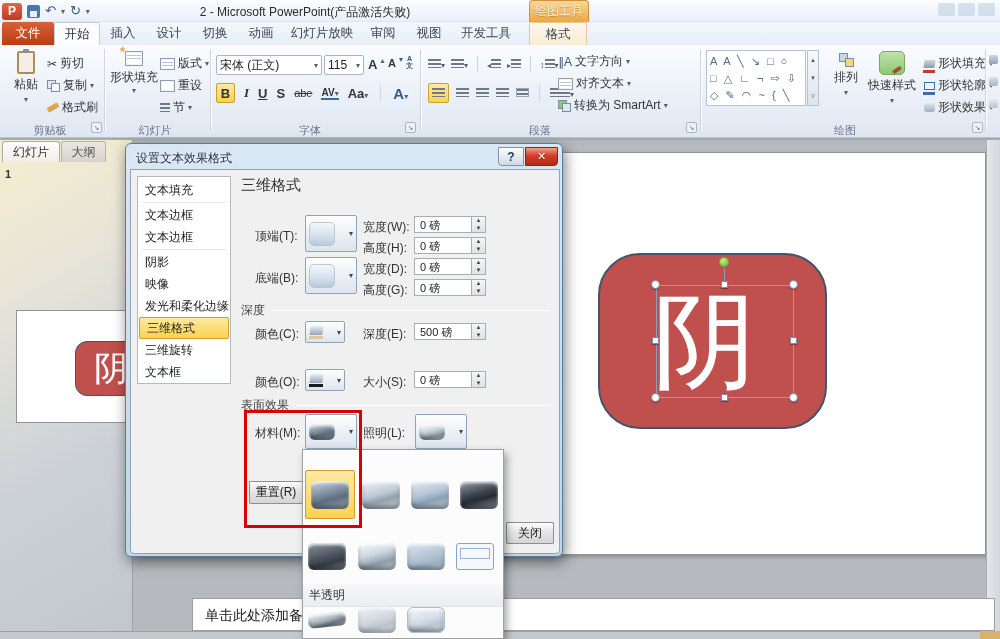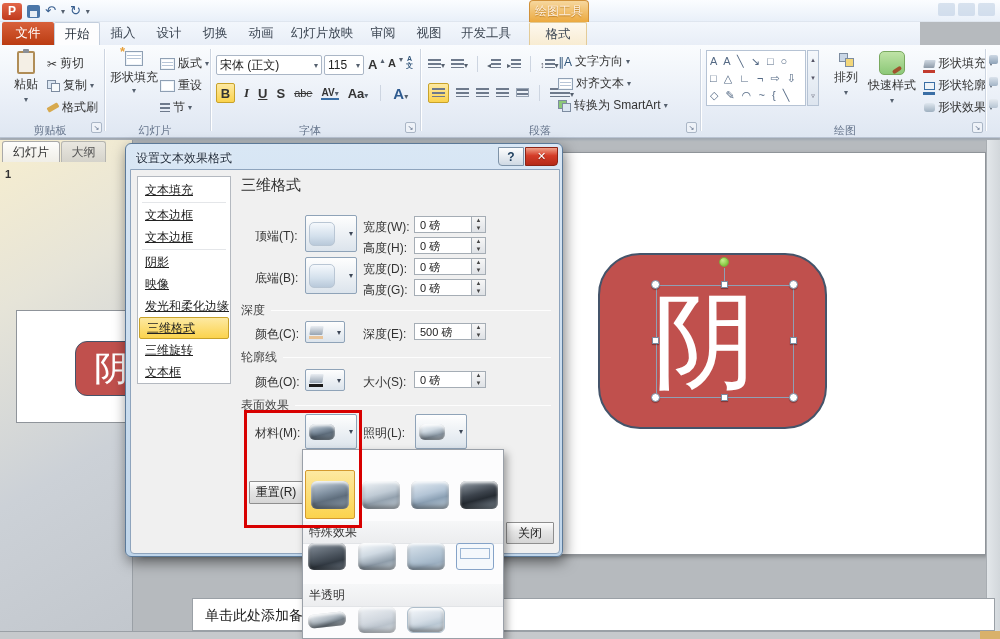--- a/index.html
+++ b/index.html
@@ -14,21 +14,21 @@
   .applogo{width:20px;height:17px;background:linear-gradient(#e2674a,#c03a1d);border-radius:3px;color:#fff;font-weight:bold;font-size:12px;text-align:center;line-height:17px;}
   .floppy{width:13px;height:13px;background:#4a76a8;border-radius:2px;position:relative;}
   .floppy::after{content:"";position:absolute;left:3px;bottom:1px;width:7px;height:6px;background:#e8eef5;}
   .tbglyph{color:#3a6090;font-size:13px;line-height:16px;}
   .caret{font-size:8px;color:#55606e;}
   .wintitle{left:150px;top:4px;width:310px;text-align:center;font-size:12px;color:#2a2a2a;white-space:nowrap;}
   .ctxgroup{left:529px;top:0;width:60px;height:22px;background:linear-gradient(#f6d79e,#eca93f);border:1px solid #d1913a;border-bottom:none;border-radius:4px 4px 0 0;color:#fdf0e2;text-align:center;line-height:21px;font-size:12px;text-shadow:0 1px 1px #b97c20;}
   .winctl{top:3px;width:17px;height:13px;background:rgba(175,195,220,.45);border-radius:2px;}
 
   
-  .tabrow{left:0;top:22px;width:920px;height:23px;background:linear-gradient(#f3f7fc,#e8eef7);}
+  .tabrow{left:0;top:22px;width:1000px;height:23px;background:linear-gradient(#f3f7fc,#e8eef7);}
   .rtab{position:absolute;top:0;height:23px;text-align:center;line-height:23px;font-size:12.5px;color:#3d4754;}
   .rtab.file{background:linear-gradient(#d8603a,#bb3c12);color:#fff;border-radius:2px 2px 0 0;}
   .rtab.active{background:#fdfdfe;border:1px solid #c3cedd;border-bottom:none;border-radius:2px 2px 0 0;color:#2b3razor440;color:#2b3440;}
   .rtab.ctx{background:linear-gradient(#fdf8ee,#f8ecd2);border:1px solid #e3cb98;border-bottom:none;border-radius:2px 2px 0 0;}
 
   
   .ribbon{left:0;top:45px;width:1000px;height:93px;background:linear-gradient(#fafcfe,#e7edf6 70%,#dfe7f2);border-bottom:1px solid #b9c3d2;box-shadow:0 2px 2px rgba(90,110,140,.25);}
   .gsep{position:absolute;top:4px;height:82px;width:1px;background:#cdd5e1;box-shadow:1px 0 0 #ffffff;}
   .grplabel{position:absolute;top:78px;font-size:11px;color:#66758c;text-align:center;}
   .launcher{position:absolute;top:77px;width:11px;height:11px;border:1px solid #aab6c6;border-radius:2px;color:#5a6a85;font-size:7px;line-height:9px;text-align:center;background:#eef2f8;}
@@ -83,21 +83,21 @@
   .bottomstrip{left:0;top:631px;width:1000px;height:8px;background:#c6c9cc;border-top:1px solid #9aa0a6;z-index:11;}
   .tanbox{left:980px;top:631px;width:20px;height:8px;background:#d9b16a;z-index:12;}
 
   
   .dialog{left:125px;top:143px;width:438px;height:414px;background:linear-gradient(#d9e7f5,#bfd5ea);border:1px solid #5c7a99;border-radius:6px;box-shadow:2px 5px 14px rgba(0,0,0,.5);z-index:50;}
   .dlgtitle{position:absolute;left:10px;top:6px;font-size:12px;color:#1d2a3a;text-shadow:0 0 3px #fff;}
   .dlghelp{position:absolute;left:372px;top:3px;width:26px;height:19px;background:linear-gradient(#fdfdfd,#cfd9e4);border:1px solid #7e93a8;border-radius:0 0 0 4px;text-align:center;line-height:18px;font-size:12px;color:#20405f;font-weight:bold;}
   .dlgclose{position:absolute;left:399px;top:3px;width:33px;height:19px;background:linear-gradient(#f0a088,#d43c28 45%,#b52a18);border:1px solid #8c2315;border-radius:0 0 4px 0;text-align:center;line-height:17px;font-size:11px;color:#fff;font-weight:bold;text-shadow:0 1px 1px #7a1c10;}
   .dlgbody{position:absolute;left:4px;top:25px;width:430px;height:385px;background:#f0f0f0;border:1px solid #8ea4bd;border-radius:0 0 4px 4px;}
   .dlgmenu{position:absolute;left:6px;top:6px;width:94px;height:208px;background:#fff;border:1px solid #b4b9c0;padding-top:2px;}
-  .mitem{height:22px;line-height:22px;padding-left:7px;font-size:12px;color:#222;white-space:nowrap;text-decoration:underline;}
+  .mitem{height:22px;line-height:22px;padding-left:7px;font-size:12px;color:#222;white-space:nowrap;}
   .mitem.sel{background:linear-gradient(#fde9a2,#fbd34d);border:1px solid #c8a22a;border-radius:2px;margin:0 1px;line-height:20px;height:22px;}
   .mrule{border-top:1px solid #e4e6e9;margin:1px 4px;}
   .dheading{position:absolute;left:110px;top:6px;font-size:15px;color:#2f2f2f;}
   .dsec{position:absolute;display:flex;align-items:center;font-size:12px;color:#444;}
   .dsec .rule{height:1px;background:#d6d9dd;border-bottom:1px solid #fdfdfd;margin-left:6px;}
   .dlabel{position:absolute;font-size:12px;color:#333;white-space:nowrap;}
   .spin{position:absolute;width:72px;height:17px;background:#fff;border:1px solid #a5adb5;display:flex;}
   .spin .v{flex:1;padding:1px 0 0 5px;font-size:11px;color:#222;}
   .spin .btns{width:14px;border-left:1px solid #a5adb5;background:linear-gradient(#f6f6f6,#dfe2e6);display:flex;flex-direction:column;}
   .spin .btns i{flex:1;font-style:normal;font-size:6px;line-height:7px;text-align:center;color:#444;}
@@ -137,20 +137,21 @@
 
   <div class="abs titlebar">
     <div class="abs qat">
       <span class="applogo">P</span>
       <span class="floppy"></span>
       <span class="tbglyph">↶</span>
         <span class="caret">▾</span>
       <span class="tbglyph">↻</span>
       <span class="caret">▾</span>
     </div>
+    <div class="abs wintitle">2 - Microsoft PowerPoint(产品激活失败)</div>
     <div class="abs ctxgroup">绘图工具</div>
     <span class="abs winctl" style="left:938px"></span>
     <span class="abs winctl" style="left:958px"></span>
     <span class="abs winctl" style="left:978px"></span>
   </div>
 
   <div class="abs tabrow">
     <div class="rtab file" style="left:2px;width:52px">文件</div>
     <div class="rtab active" style="left:54px;width:46px">开始</div>
     <div class="rtab" style="left:100px;width:46px">插入</div>
@@ -450,24 +451,20 @@
         </div>
       <div class="dlabel" style="left:232px;top:156px">深度(E):</div>
       <div class="spin" style="left:283px;top:153px">
           <span class="v">500 磅</span>
           <span class="btns">
             <i>▲</i>
             <i>▼</i>
           </span>
         </div>
 
-      <div class="dsec" style="left:110px;top:179px;width:310px">
-          <span>轮廓线</span>
-          <span class="rule" style="flex:1"></span>
-        </div>
       <div class="dlabel" style="left:124px;top:204px">颜色(O):</div>
       <div class="ddbtn" style="left:174px;top:199px;width:40px;height:22px">
           <span class="bucket">
             <span class="can"></span>
             <span class="bar" style="background:#1a1a1a"></span>
           </span>
           <span class="caret">▾</span>
         </div>
       <div class="dlabel" style="left:232px;top:204px">大小(S):</div>
       <div class="spin" style="left:283px;top:201px">
@@ -504,21 +501,20 @@
       </div>
     <div class="matcell" style="left:58px;top:28px;width:40px;height:34px">
         <span class="pillow m-std2" style="width:38px;height:28px"></span>
       </div>
     <div class="matcell" style="left:107px;top:28px;width:40px;height:34px">
         <span class="pillow m-std3" style="width:38px;height:28px"></span>
       </div>
     <div class="matcell" style="left:156px;top:28px;width:40px;height:34px">
         <span class="pillow m-std4" style="width:38px;height:28px"></span>
       </div>
-    <div class="ddhead" style="position:absolute;left:0;top:71px;width:200px">特殊效果</div>
     <div class="matcell" style="left:4px;top:90px;width:40px;height:32px">
         <span class="pillow m-sp1" style="width:38px;height:27px"></span>
       </div>
     <div class="matcell" style="left:54px;top:90px;width:40px;height:32px">
         <span class="pillow m-sp2" style="width:38px;height:27px"></span>
       </div>
     <div class="matcell" style="left:103px;top:90px;width:40px;height:32px">
         <span class="pillow m-sp3" style="width:38px;height:27px"></span>
       </div>
     <div class="matcell" style="left:152px;top:90px;width:40px;height:32px">

